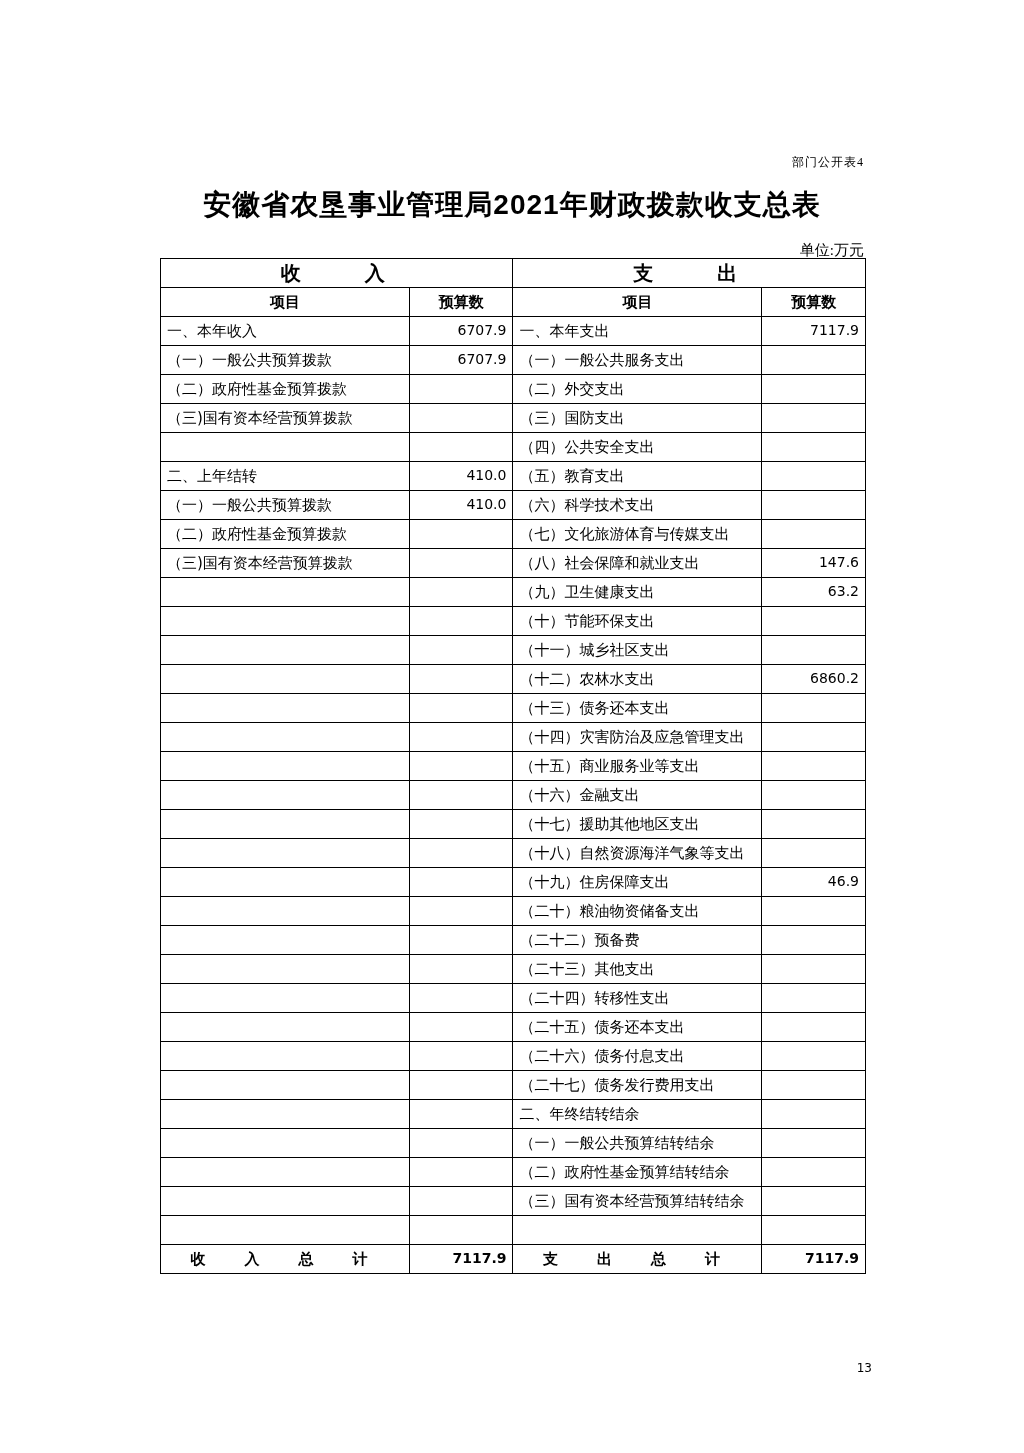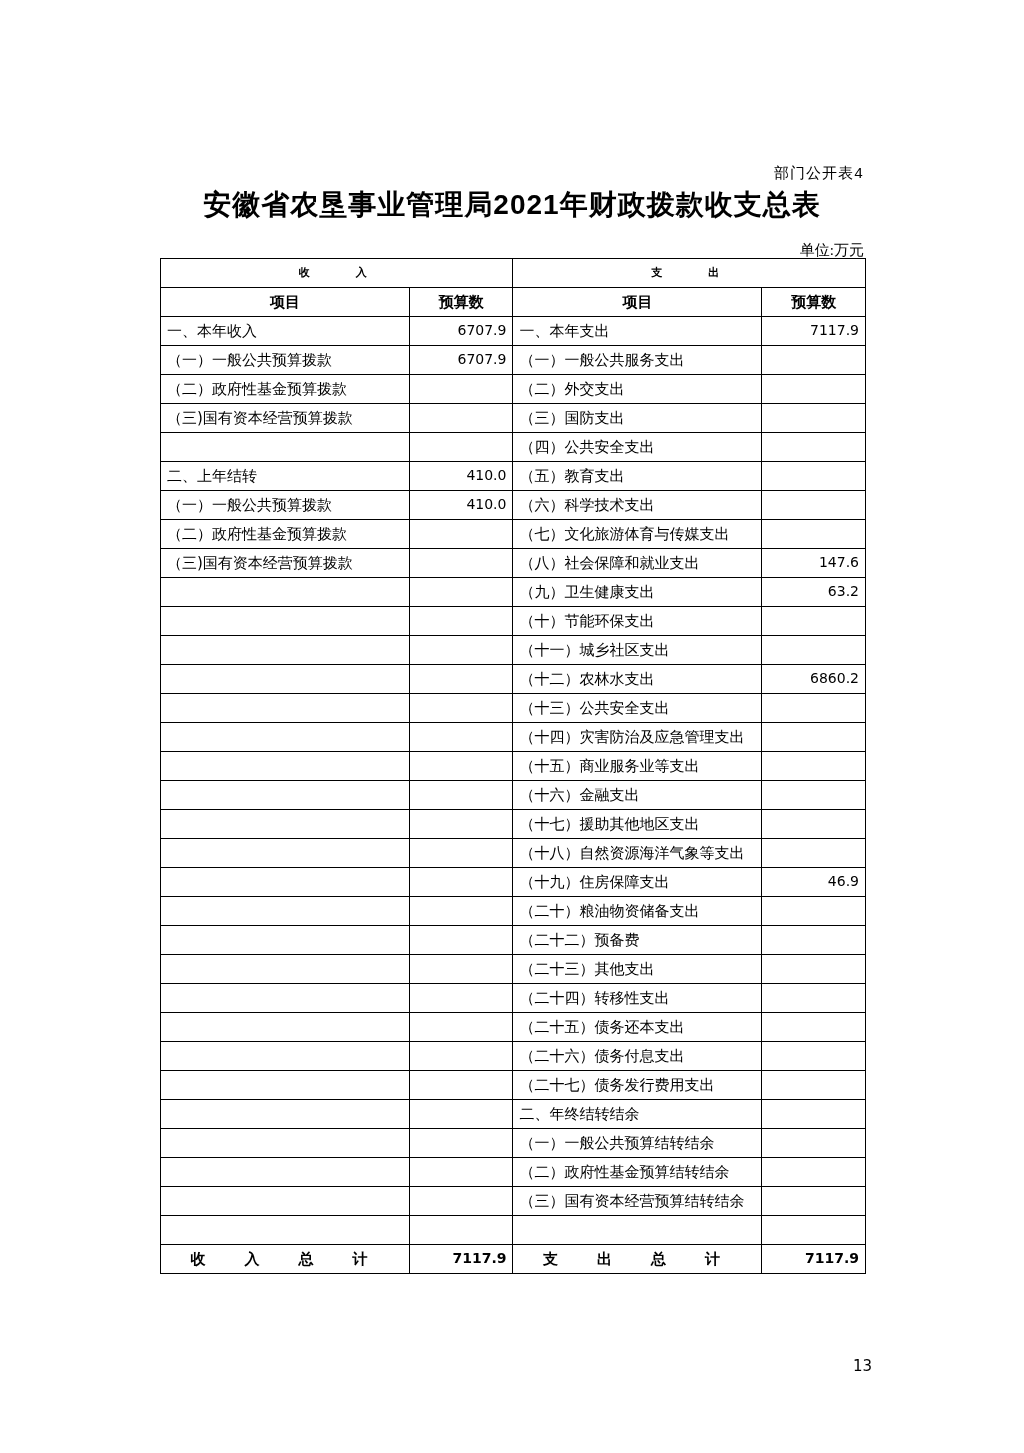--- a/index.html
+++ b/index.html
@@ -15,25 +15,25 @@
     color: #000000;
   }
   .page {
     position: relative;
     width: 1024px;
     height: 1453px;
     box-sizing: border-box;
   }
   .form-label {
     position: absolute;
-    top: 164px;
+    top: 154px;
     right: 160px;
-    font-size: 15px;
+    font-size: 12px;
     letter-spacing: 1px;
-    font-family: Liberation Mono, monospace;
+    font-family: Liberation Serif, serif;
   }
   .doc-title {
     position: absolute;
     top: 186px;
     left: 0;
     width: 1024px;
     text-align: center;
     font-size: 28px;
     font-weight: bold;
     letter-spacing: 1px;
@@ -61,21 +61,21 @@
     padding: 0 6px;
     vertical-align: middle;
     font-family: "DejaVu Sans", "Liberation Sans", sans-serif;
     line-height: 1.1;
   }
   .col-item { width: 228px; }
   .col-num { width: 95px; }
   .group-head {
     text-align: center;
     font-weight: bold;
-    font-size: 11px;
+    font-size: 20px;
     letter-spacing: 8px;
     height: 32px;
   }
   .col-head {
     text-align: center;
     font-weight: bold;
     font-size: 15px;
   }
   .num {
     text-align: right;
@@ -102,21 +102,21 @@
     text-align: right;
     font-family: "DejaVu Sans Mono", "Liberation Mono", monospace;
     font-weight: normal;
     font-size: 14px;
     padding-right: 8px;
   }
   .page-number {
     position: absolute;
     bottom: 78px;
     right: 152px;
-    font-size: 15px;
+    font-size: 12px;
     font-family: "DejaVu Sans", "Liberation Sans", sans-serif;
   }
 </style>
 </head>
 <body>
 
 <div class="page">
 
   <div class="form-label">部门公开表4</div>
 
@@ -216,21 +216,21 @@
         </tr>
         <tr>
           <td class="item indent1"></td>
           <td class="num"></td>
           <td class="item indent1">（十二）农林水支出</td>
           <td class="num">6860.2</td>
         </tr>
         <tr>
           <td class="item indent1"></td>
           <td class="num"></td>
-          <td class="item indent1">（十三）公共安全支出</td>
+          <td class="item indent1">（十三）债务还本支出</td>
           <td class="num"></td>
         </tr>
         <tr>
           <td class="item indent1"></td>
           <td class="num"></td>
           <td class="item indent1">（十四）灾害防治及应急管理支出</td>
           <td class="num"></td>
         </tr>
         <tr>
           <td class="item indent1"></td>

